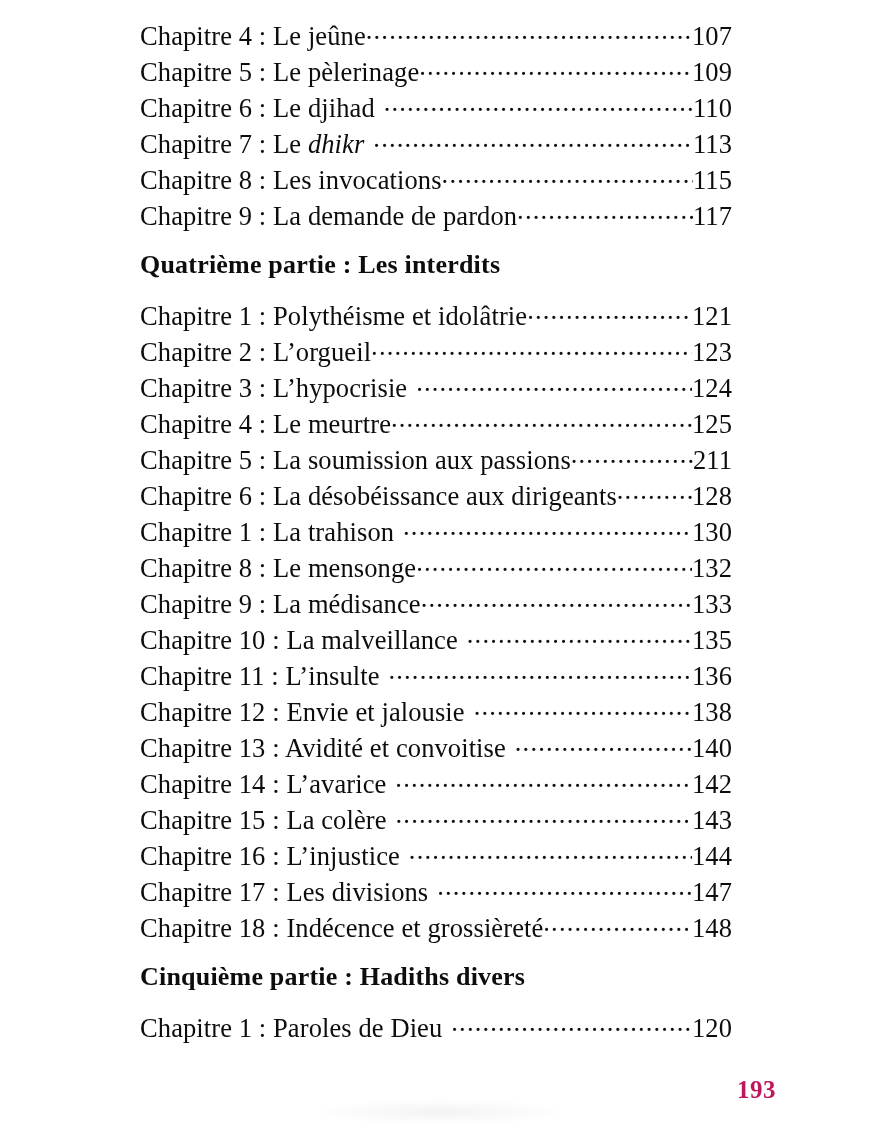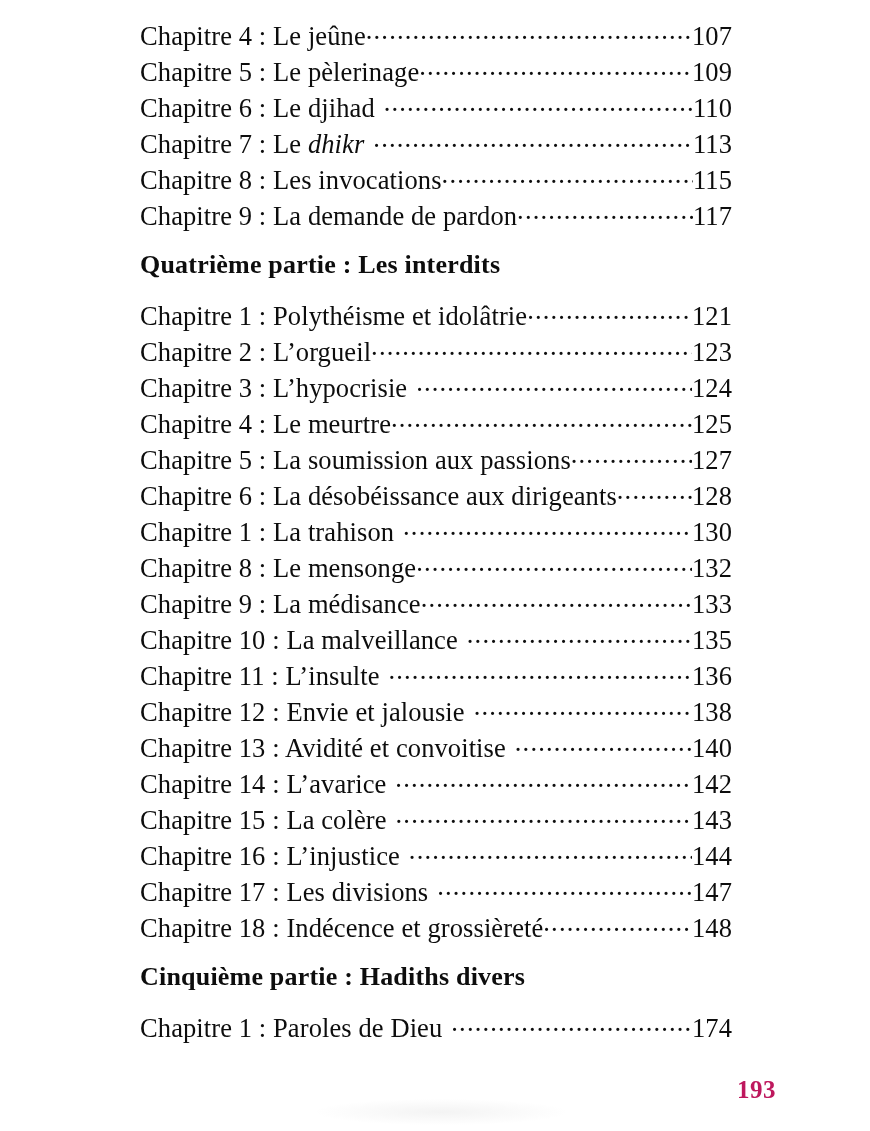--- a/index.html
+++ b/index.html
@@ -170,21 +170,21 @@
           <span class="pageno">124</span>
         </div>
         <div class="entry">
           <span class="title"><span>Chapitre 4 : Le meurtre</span></span>
           <span class="leader"></span>
           <span class="pageno">125</span>
         </div>
         <div class="entry">
           <span class="title"><span>Chapitre 5 : La soumission aux passions</span></span>
           <span class="leader"></span>
-          <span class="pageno">127</span>
+          <span class="pageno">211</span>
         </div>
         <div class="entry">
           <span class="title"><span>Chapitre 6 : La désobéissance aux dirigeants</span></span>
           <span class="leader"></span>
           <span class="pageno">128</span>
         </div>
         <div class="entry gap">
           <span class="title"><span>Chapitre 1 : La trahison</span></span>
           <span class="leader"></span>
           <span class="pageno">130</span>
@@ -245,19 +245,19 @@
           <span class="pageno">148</span>
         </div>
       </div>
       <div class="spacer-before-heading"></div>
       <div class="part-heading">Cinquième partie : Hadiths divers</div>
       <div class="spacer-after-heading"></div>
       <div class="group">
         <div class="entry gap">
           <span class="title"><span>Chapitre 1 : Paroles de Dieu</span></span>
           <span class="leader"></span>
-          <span class="pageno">174</span>
+          <span class="pageno">120</span>
         </div>
       </div>
     </div>
   <div class="folio">193</div>
   <div class="scan-smudge"></div>
 </div>
 
 </body></html>

